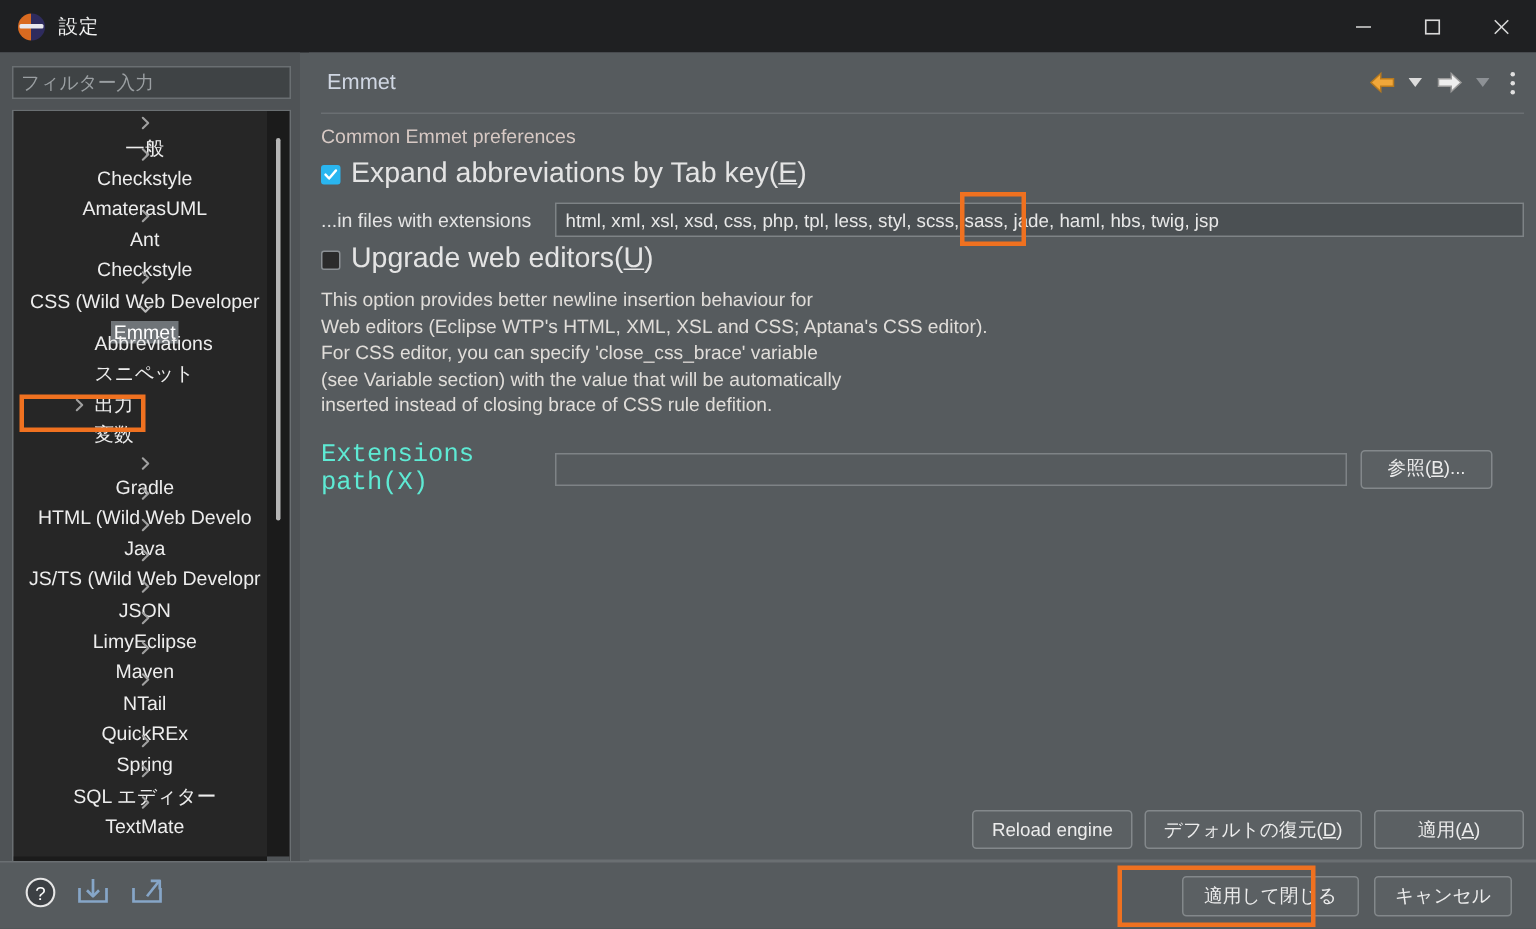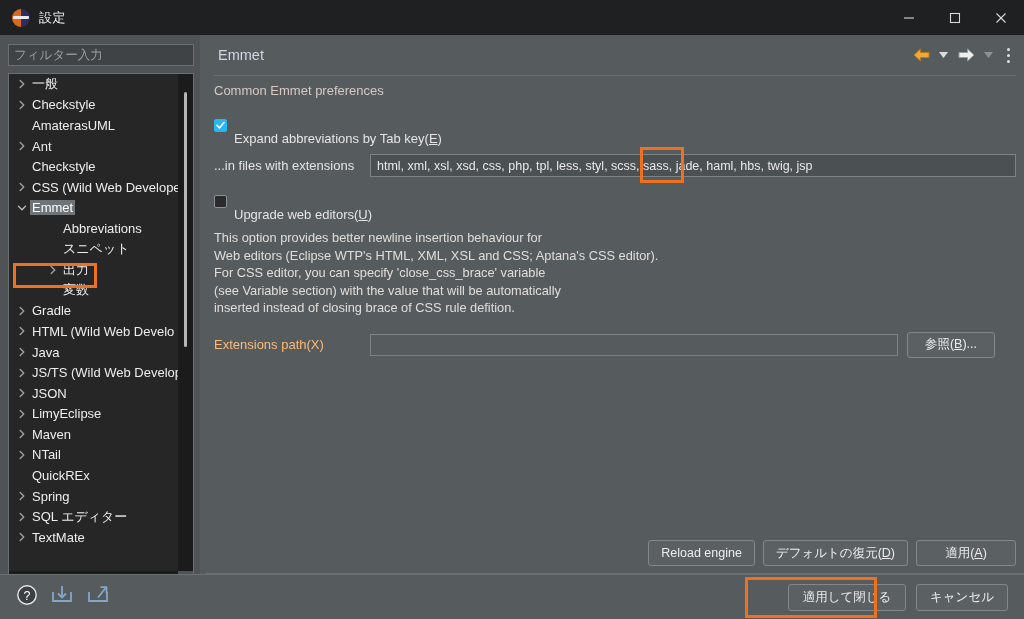--- a/index.html
+++ b/index.html
@@ -84,21 +84,21 @@
     font-size: 13px;
     white-space: nowrap;
   }
   .tree-row .twisty {
     width: 16px; flex: 0 0 16px;
     display: flex; align-items: center; justify-content: center;
     color: #a9a9a9;
   }
   .tree-row .twisty svg { display: block; }
   .tree-row .tw-spacer { width: 16px; flex: 0 0 16px; }
-  .lvl0 { padding-left: 5px; }
+  .lvl0 { padding-left: 5px; flex-direction: column; }
   .lvl1 { padding-left: 36px; }
   .node-label { padding: 0 2px; }
   .tree-row.selected .node-label {
     background: #6f7478; color: #ffffff;
   }
   .emmet-highlight {
     position: absolute;
     left: 4px; top: 189px;
     width: 84px; height: 25px;
     border: 3px solid #ef7120;
@@ -176,21 +176,21 @@
   .chk-row { display: flex; align-items: center; margin-bottom: 6px; }
   .chkbox {
     width: 13px; height: 13px; flex: 0 0 13px;
     margin-right: 7px;
     border-radius: 2px;
     display: flex; align-items: center; justify-content: center;
   }
   .chkbox.on { background: #2ab6f0; border: 1px solid #2ab6f0; }
   .chkbox.off { background: #2b2b2b; border: 1px solid #8b9094; }
   .chkbox.on svg { display: block; }
-  .chk-label { color: #e4e4e4; font-size: 13px; margin-top: 26px; }
+  .chk-label { color: #e4e4e4; font-size: 19px; }
   .chk-label u { text-decoration: underline; }
 
   .ext-row {
     display: flex; align-items: center; margin: 8px 0 4px 0;
     position: relative;
     justify-content: flex-end;
   }
   .ext-label { color: #e4e4e4; font-size: 13px; width: 156px; }
   .ext-input {
     flex: 1 1 auto; height: 23px;
@@ -211,21 +211,21 @@
 
   .desc {
     color: #e0ddd9; font-size: 12.8px; line-height: 17.5px;
     margin-top: 7px;
     white-space: pre-line;
   }
 
   .path-row {
     display: flex; align-items: center; margin-top: 15px;
   }
-  .path-label { color: #fdba74; font-size: 13px; width: 156px; }
+  .path-label { color: #5eead4; font-size: 17px; width: 156px; font-family: Liberation Mono, monospace; }
   .path-input {
     width: 528px; height: 22px;
     background: #565b5e;
     border: 1px solid #7e8386;
     color: #e8e8e8; font-size: 12.5px;
     padding: 0 6px; outline: none;
     font-family: "Liberation Sans", sans-serif;
   }
   .btn {
     background: #5b6063;

